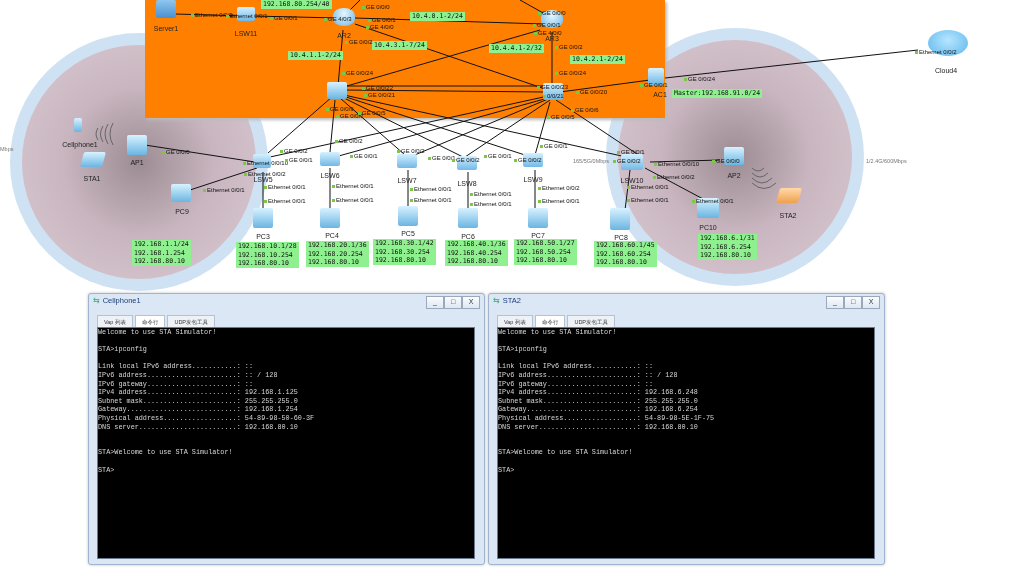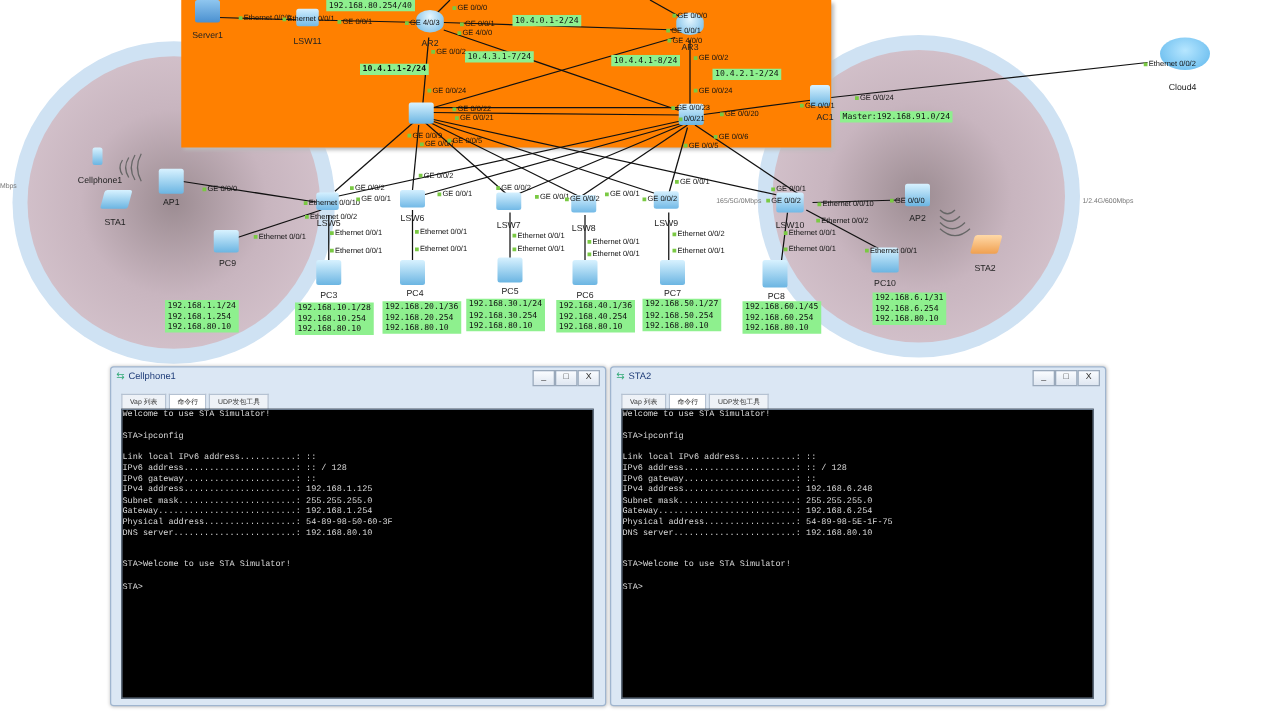--- a/index.html
+++ b/index.html
@@ -153,36 +153,36 @@
   <div class="dev-label" style="left:468px;top:233px;">PC6</div>
   <div class="icon" style="left:528px;top:208px;width:20px;height:20px;background:linear-gradient(#d8f2ff,#6bb5e2);border-radius:2px;"></div>
   <div class="dev-label" style="left:538px;top:232px;">PC7</div>
   <div class="icon" style="left:610px;top:208px;width:20px;height:22px;background:linear-gradient(#d8f2ff,#6bb5e2);border-radius:2px;"></div>
   <div class="dev-label" style="left:621px;top:234px;">PC8</div>
   <div class="icon" style="left:697px;top:198px;width:22px;height:20px;background:linear-gradient(#d8f2ff,#6bb5e2);border-radius:2px;"></div>
   <div class="dev-label" style="left:708px;top:224px;">PC10</div>
 
   <div class="addr" style="left:261px;top:0;">192.168.80.254/40</div>
   <div class="addr" style="left:410px;top:12px;">10.4.0.1-2/24</div>
-  <div class="addr" style="left:288px;top:51px;font-weight:bold;">10.4.1.1-2/24</div>
+  <div class="addr" style="left:288px;top:51px;">10.4.1.1-2/24</div>
   <div class="addr" style="left:372px;top:41px;">10.4.3.1-7/24</div>
-  <div class="addr" style="left:489px;top:44px;">10.4.4.1-8/24</div>
+  <div class="addr" style="left:489px;top:44px;">10.4.4.1-2/32</div>
   <div class="addr" style="left:570px;top:55px;">10.4.2.1-2/24</div>
   <div class="addr" style="left:672px;top:89px;">Master:192.168.91.0/24</div>
 
   <div class="addr" style="left:132px;top:240px;">192.168.1.1/24
 192.168.1.254
 192.168.80.10</div>
   <div class="addr" style="left:236px;top:242px;">192.168.10.1/28
 192.168.10.254
 192.168.80.10</div>
   <div class="addr" style="left:306px;top:241px;">192.168.20.1/36
 192.168.20.254
 192.168.80.10</div>
-  <div class="addr" style="left:373px;top:239px;">192.168.30.1/24
+  <div class="addr" style="left:373px;top:239px;">192.168.30.1/42
 192.168.30.254
 192.168.80.10</div>
   <div class="addr" style="left:445px;top:240px;">192.168.40.1/36
 192.168.40.254
 192.168.80.10</div>
   <div class="addr" style="left:514px;top:239px;">192.168.50.1/27
 192.168.50.254
 192.168.80.10</div>
   <div class="addr" style="left:594px;top:241px;">192.168.60.1/45
 192.168.60.254

